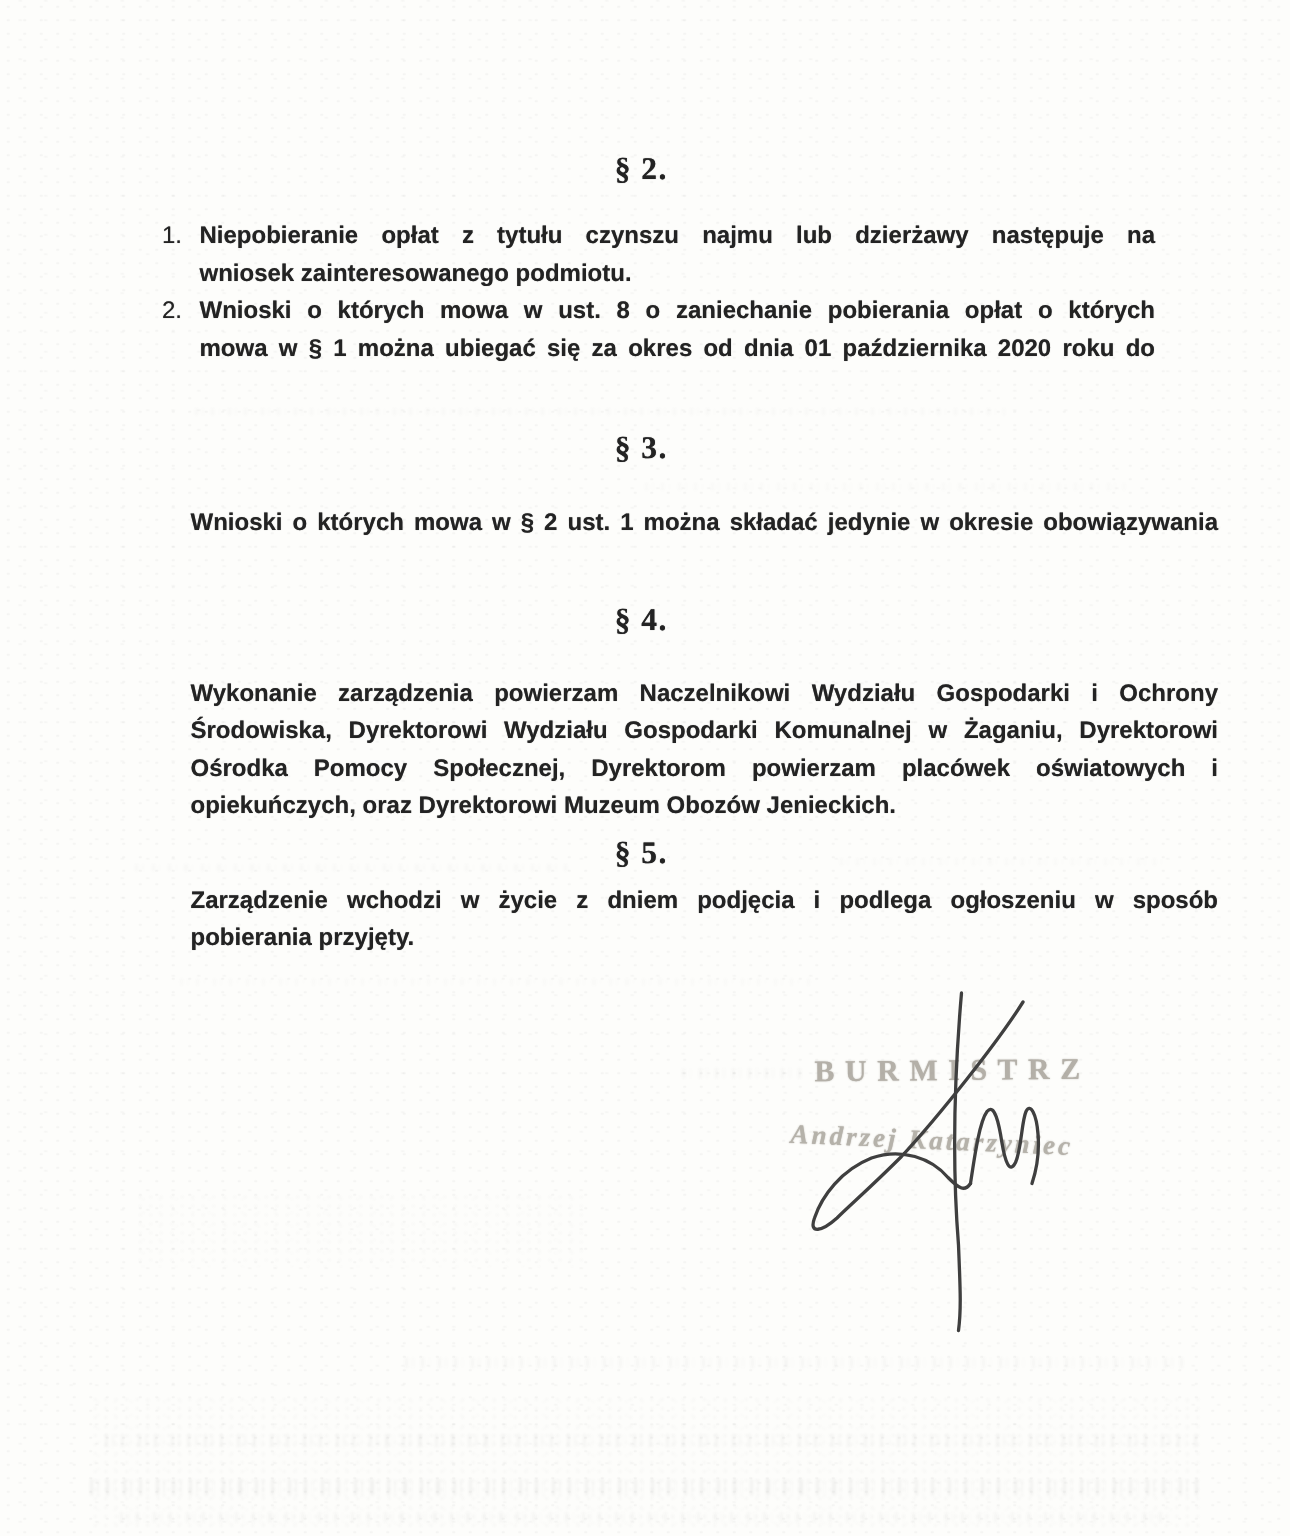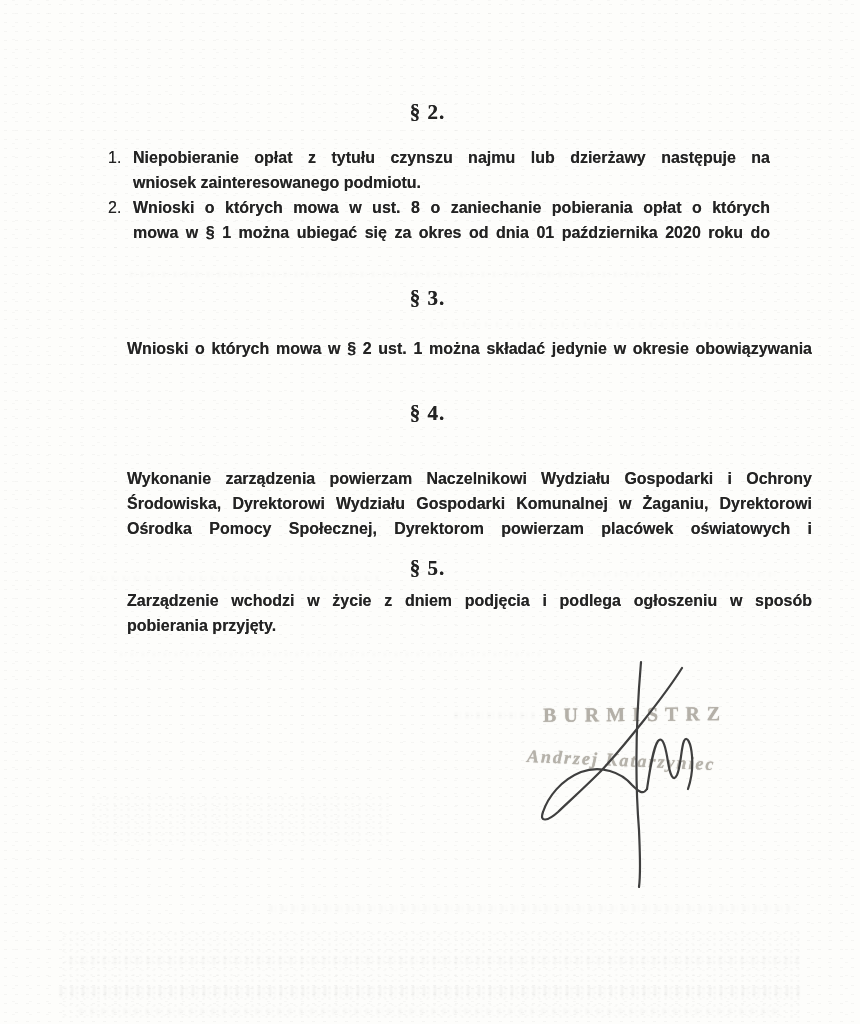--- a/index.html
+++ b/index.html
@@ -115,24 +115,25 @@
       </div>
     </div>
   </div>
 
   <h2 class="sec-head" style="top:286px">§ 3.</h2>
   <div class="body-text para" style="top:336px">
     <div class="ln just">Wnioski o których mowa w § 2 ust. 1 można składać jedynie w okresie obowiązywania</div>
   </div>
 
   <h2 class="sec-head" style="top:401px">§ 4.</h2>
-  <div class="body-text para" style="top:466px">
+  <div class="body-text para" style="top:450px">
     <div class="ln just">Wykonanie zarządzenia powierzam Naczelnikowi Wydziału Gospodarki i Ochrony</div>
     <div class="ln just">Środowiska, Dyrektorowi Wydziału Gospodarki Komunalnej w Żaganiu, Dyrektorowi</div>
     <div class="ln just">Ośrodka Pomocy Społecznej, Dyrektorom powierzam placówek oświatowych i</div>
+    <div class="ln">opiekuńczych, oraz Dyrektorowi Muzeum Obozów Jenieckich.</div>
   </div>
 
   <h2 class="sec-head" style="top:556px">§ 5.</h2>
   <div class="body-text para" style="top:588px">
     <div class="ln just">Zarządzenie wchodzi w życie z dniem podjęcia i podlega ogłoszeniu w sposób</div>
     <div class="ln">pobierania przyjęty.</div>
   </div>
 
   <div class="stamp-title" style="left:543px; top:703px">BURMISTRZ</div>
   <div class="stamp-name" style="left:527px; top:750px">Andrzej Katarzyniec</div>

